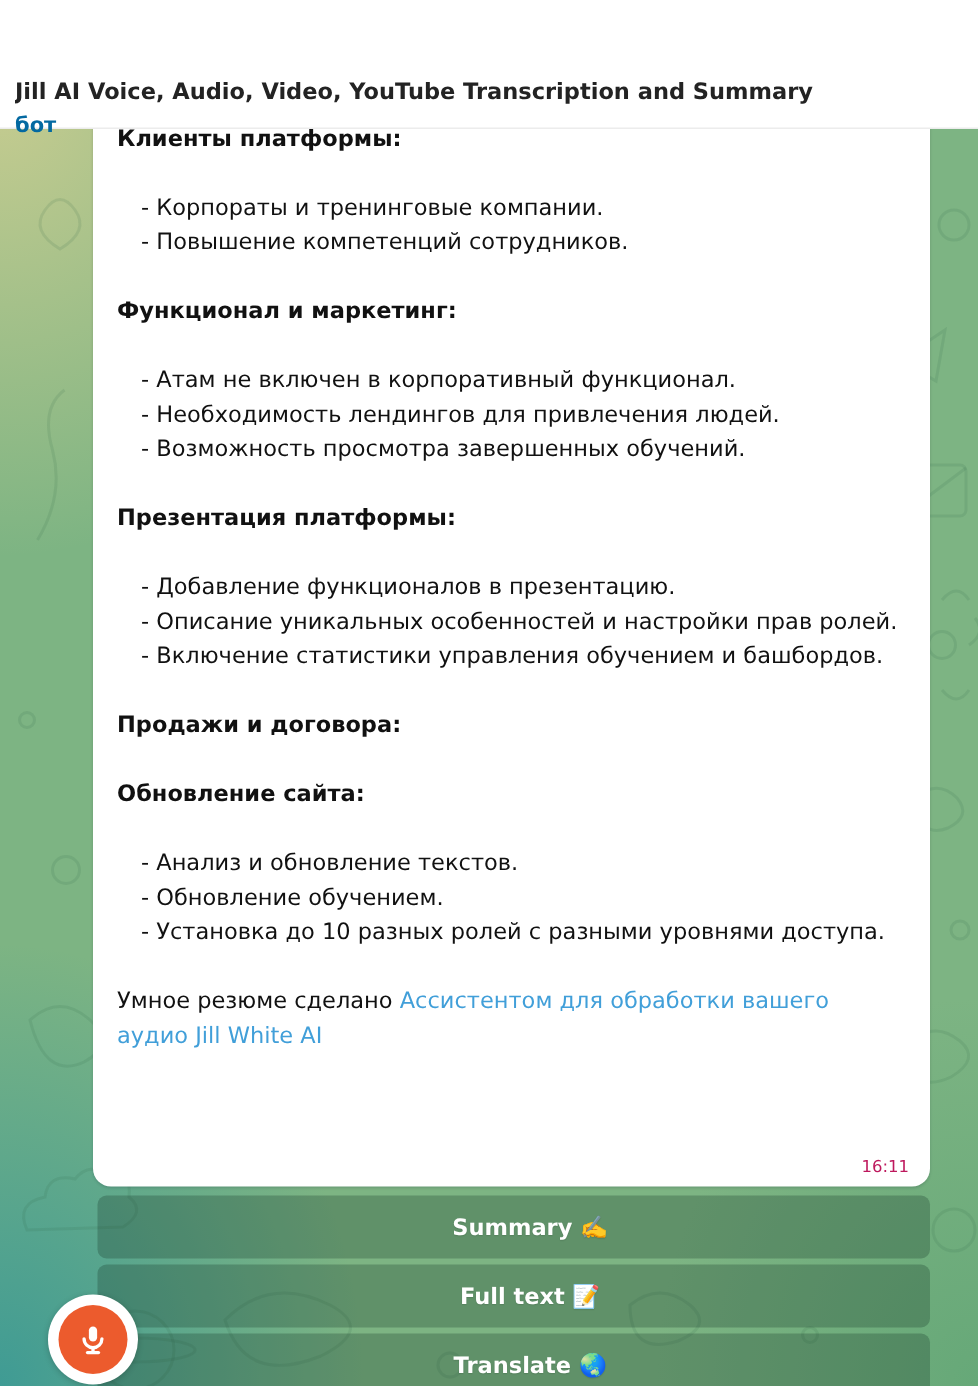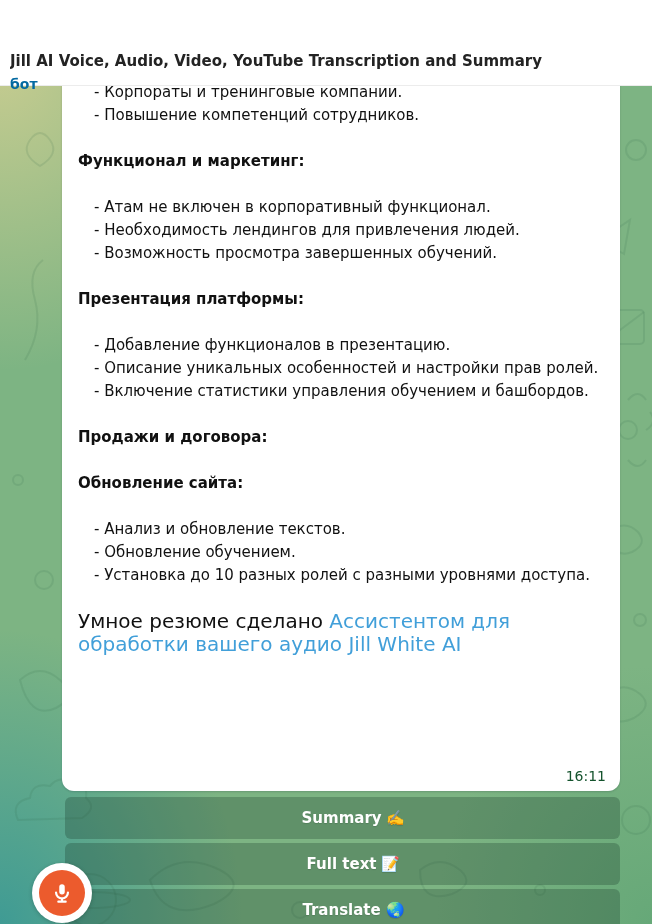--- a/index.html
+++ b/index.html
@@ -57,27 +57,27 @@
     padding: 21px 16px 8px 16px;
     overflow: hidden;
     z-index: 2;
   }
   .msg-text { font-size: 15px; line-height: 23px; color: #111; }
   .sec-heading { font-weight: bold; margin: 0 0 23px 0; }
   .sec-items { margin: 0 0 23px 16px; }
   .sec-item { }
   .msg-footer {
     margin-top: 12px;
-    font-size: 20px; line-height: 23px; color: #111;
+    font-size: 15px; line-height: 23px; color: #111;
     padding-right: 36px;
   }
   .msg-link { color: #419fd9; text-decoration: none; cursor: pointer; }
   .msg-time {
     position: absolute; right: 14px; bottom: 7px;
-    font-size: 14px; color: #14532d;
+    font-size: 11px; color: #be185d;
   }
 
   
   .inline-keyboard {
     position: absolute; left: 65px; top: 737px; width: 555px;
     display: flex; flex-direction: column; gap: 4px;
     z-index: 2;
   }
   .kb-btn {
     height: 42px;
@@ -141,20 +141,21 @@
       <path d="M604 640 q16 -22 36 -6 q14 12 -6 24 q-26 12 -30 -18 z"></path>
       <circle cx="636" cy="760" r="14"></circle>
       <path d="M150 820 q30 -30 70 -10 q30 16 -6 34 q-50 20 -64 -24 z"></path>
       <circle cx="300" cy="850" r="8"></circle>
       <path d="M420 810 q20 -16 40 0 q16 14 -8 24 q-32 10 -32 -24 z"></path>
       <circle cx="540" cy="830" r="5"></circle>
     </svg>
 
     <div class="bubble">
       <div class="msg-text">
+          <div class="sec-heading">Клиенты платформы:</div>
           <div class="sec-items">
             <div class="sec-item">- Корпораты и тренинговые компании.</div>
             <div class="sec-item">- Повышение компетенций сотрудников.</div>
           </div>
           <div class="sec-heading">Функционал и маркетинг:</div>
           <div class="sec-items">
             <div class="sec-item">- Атам не включен в корпоративный функционал.</div>
             <div class="sec-item">- Необходимость лендингов для привлечения людей.</div>
             <div class="sec-item">- Возможность просмотра завершенных обучений.</div>
           </div>

